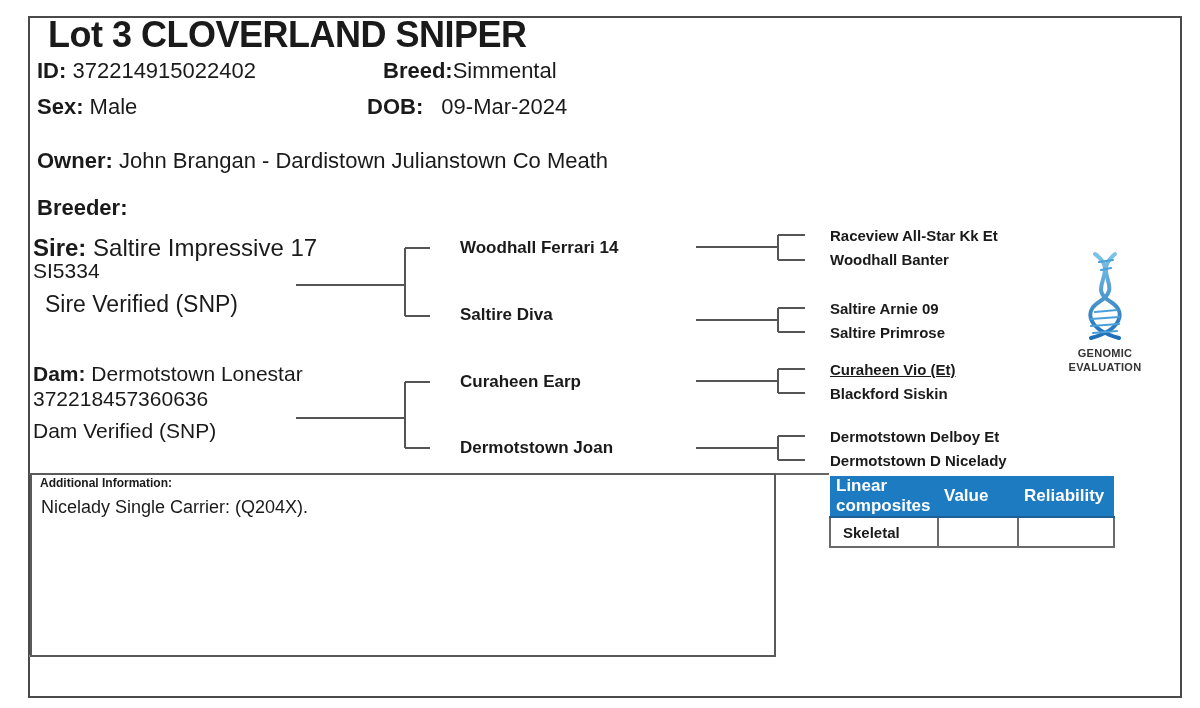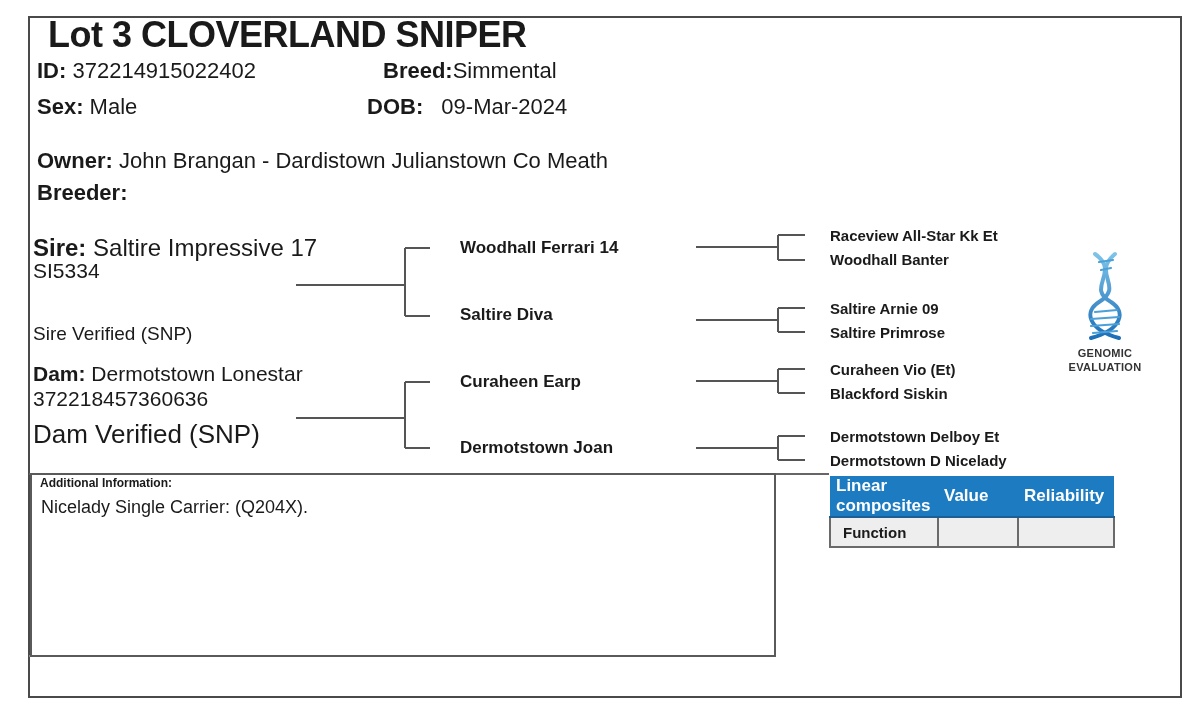--- a/index.html
+++ b/index.html
@@ -48,38 +48,38 @@
   <span>Male</span>
 </div>
 <div class="abs field" style="left:367px; top:94px;">
   <b>DOB:</b>
   <span style="margin-left:12px">09-Mar-2024</span>
 </div>
 <div class="abs field" style="left:37px; top:148px;">
   <b>Owner:</b>
   <span>John Brangan - Dardistown Julianstown Co Meath</span>
 </div>
-<div class="abs field" style="left:37px; top:180px;text-align:center;">
+<div class="abs field" style="left:37px; top:195px;text-align:center;">
   <b>Breeder:</b>
   <span></span>
 </div>
 
 <div class="abs field" style="left:33px; top:234px; font-size:24px;text-align:right;">
   <b>Sire:</b>
   <span>Saltire Impressive 17</span>
 </div>
 <div class="abs field" style="left:33px; top:259px; font-size:21px;">SI5334</div>
-<div class="abs field" style="left:33px; top:291px; font-size:19px;margin-top:32px;">Sire Verified (SNP)</div>
+<div class="abs field" style="left:45px; top:291px; font-size:23px;">Sire Verified (SNP)</div>
 
 <div class="abs field" style="left:33px; top:362px; font-size:21px;">
   <b>Dam:</b>
   <span>Dermotstown Lonestar</span>
 </div>
 <div class="abs field" style="left:33px; top:387px; font-size:21px;">372218457360636</div>
-<div class="abs field" style="left:33px; top:419px; font-size:26px;">Dam Verified (SNP)</div>
+<div class="abs field" style="left:33px; top:419px; font-size:21px;">Dam Verified (SNP)</div>
 
 <svg class="lines" width="1200" height="708">
   <g stroke="#555" stroke-width="2" fill="none">
     <path d="M296 285 H405 M405 248 V316 M405 248 H430 M405 316 H430"></path>
     <path d="M296 418 H405 M405 382 V448 M405 382 H430 M405 448 H430"></path>
     <path d="M696 247 H778 M778 235 V260 M778 235 H805 M778 260 H805"></path>
     <path d="M696 320 H778 M778 308 V332 M778 308 H805 M778 332 H805"></path>
     <path d="M696 381 H778 M778 369 V393 M778 369 H805 M778 393 H805"></path>
     <path d="M696 448 H778 M778 436 V460 M778 436 H805 M778 460 H805"></path>
   </g>
@@ -89,21 +89,21 @@
 
 <div class="abs ped-l1" style="left:460px; top:238px;">Woodhall Ferrari 14</div>
 <div class="abs ped-l1" style="left:460px; top:305px;">Saltire Diva</div>
 <div class="abs ped-l1" style="left:460px; top:372px;">Curaheen Earp</div>
 <div class="abs ped-l1" style="left:460px; top:438px;">Dermotstown Joan</div>
 
 <div class="abs ped-l2" style="left:830px; top:227px;">Raceview All-Star Kk Et</div>
 <div class="abs ped-l2" style="left:830px; top:251px;">Woodhall Banter</div>
 <div class="abs ped-l2" style="left:830px; top:300px;">Saltire Arnie 09</div>
 <div class="abs ped-l2" style="left:830px; top:324px;">Saltire Primrose</div>
-<div class="abs ped-l2" style="left:830px; top:361px;">Curaheen Vio (Et)</div>
+<div class="abs ped-l2" style="left:830px; top:361px;text-decoration:underline;">Curaheen Vio (Et)</div>
 <div class="abs ped-l2" style="left:830px; top:385px;">Blackford Siskin</div>
 <div class="abs ped-l2" style="left:830px; top:428px;">Dermotstown Delboy Et</div>
 <div class="abs ped-l2" style="left:830px; top:452px;text-align:right;">Dermotstown D Nicelady</div>
 
 <div class="abs logo">
   <svg width="48" height="92" viewBox="0 0 48 92">
     <defs>
       <linearGradient id="dnag" x1="0" y1="0" x2="0" y2="1">
         <stop offset="0" stop-color="#7ec3e8"></stop>
         <stop offset="1" stop-color="#1d6fb8"></stop>
@@ -132,19 +132,19 @@
 
 <table class="lc">
   <thead>
     <tr>
       <th>Linear composites</th>
       <th>Value</th>
       <th>Reliability</th>
     </tr>
   </thead>
   <tbody>
-    <tr class="odd">
-      <td>Function</td>
+    <tr>
+      <td>Skeletal</td>
       <td class="v"></td>
       <td class="r"></td>
     </tr>
   </tbody>
 </table>
 
 </body></html>

